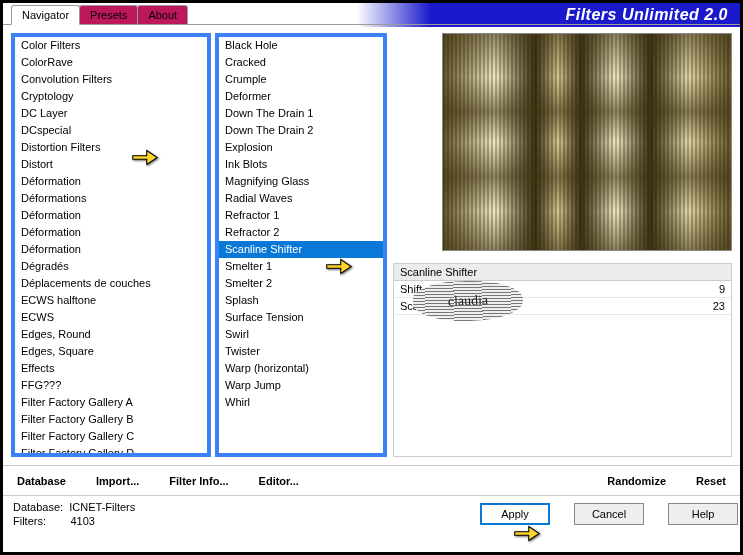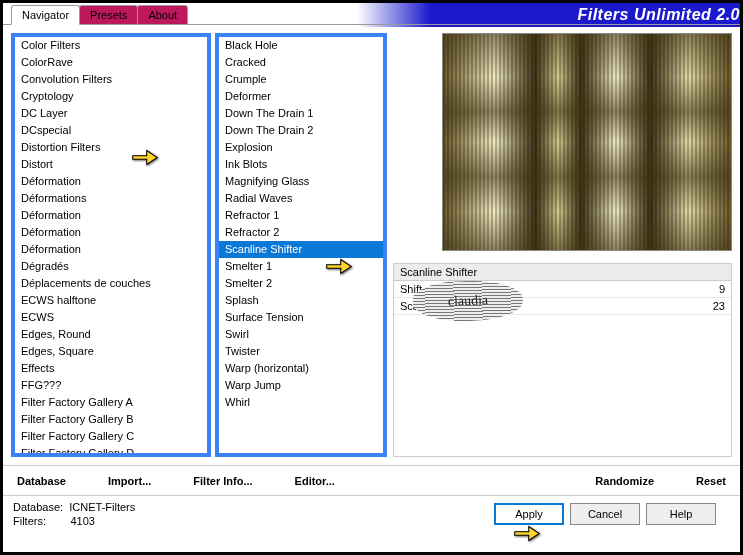--- a/index.html
+++ b/index.html
@@ -12,20 +12,21 @@
     border: 3px solid #000;
     position: relative;
     overflow: hidden;
   }
   .header {
     height: 24px;
     background: linear-gradient(to right, #fff 0%, #fff 48%, #1a1acc 58%, #1a1acc 100%);
     display: flex;
     justify-content: flex-end;
     align-items: center;
+    padding-right: 12px;
   }
   .header-title {
     color: #fff;
     font-weight: bold;
     font-style: italic;
     font-size: 16px;
     letter-spacing: 0.5px;
   }
   .tabs {
     display: flex;
@@ -125,38 +126,38 @@
   .param-row {
     display: flex;
     justify-content: space-between;
     padding: 2px 6px;
     border-bottom: 1px solid #e8e8e8;
     font-size: 11px;
   }
   .bottom-buttons {
     display: flex;
     padding: 0 10px;
-    gap: 34px;
+    gap: 22px;
     border-top: 1px solid #ccc;
     align-items: center;
     height: 30px;
   }
   .link-btn {
     font-weight: bold;
     font-size: 11px;
     cursor: pointer;
     padding: 2px 4px;
   }
   .spacer { flex: 1; }
   .status-actions {
     display: flex;
     align-items: center;
-    padding: 4px 24px 6px 10px;
+    padding: 4px 2px 6px 10px;
     border-top: 1px solid #ccc;
-    gap: 6px;
+    gap: 24px;
   }
   .status-text { font-size: 11px; line-height: 14px; }
   .btn {
     min-width: 70px;
     height: 22px;
     border: 1px solid #888;
     background: #eee;
     font-size: 11px;
     cursor: pointer;
     padding: 0 10px;

